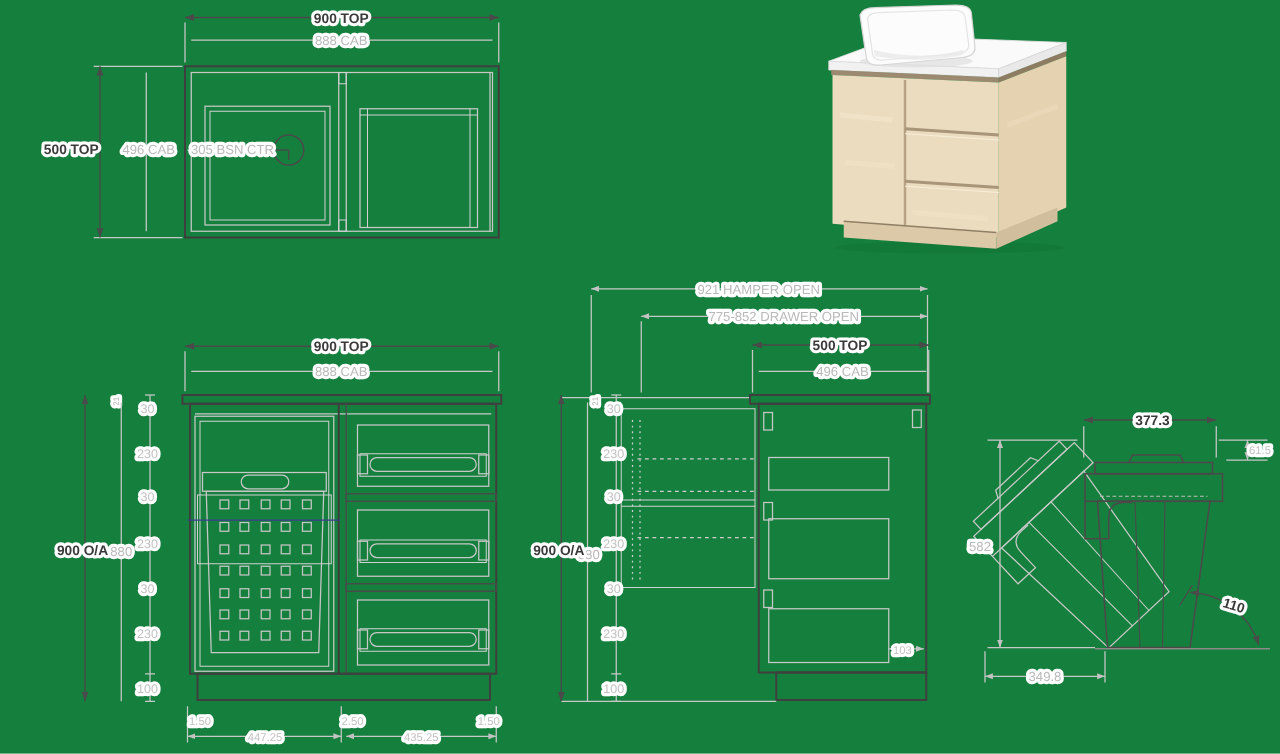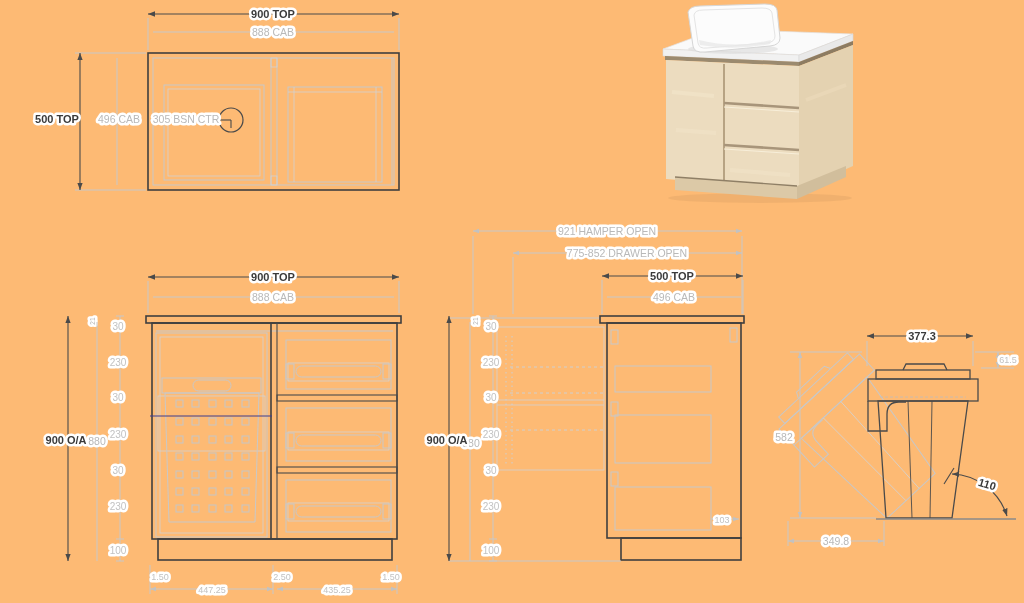--- a/index.html
+++ b/index.html
@@ -1,16 +1,16 @@
 <!DOCTYPE html>
 <html><head>
 <meta charset="utf-8">
 <style>
   html,body { margin:0; padding:0; background:#ffffff; }
-  #canvas { position:relative; width:1024px; height:603px; background:#fdba74; overflow:hidden;
+  #canvas { position:relative; width:1024px; height:603px; background:#15803d; overflow:hidden;
             font-family:"Liberation Sans", sans-serif; }
   svg text { text-anchor:middle; font-family:"Liberation Sans", sans-serif; }
   .halo   { paint-order:stroke; stroke:#ffffff; stroke-width:5px; stroke-linejoin:round; }
   .t-dark  { font-size:11px; font-weight:700; fill:#3a3a3a; }
   .t-light { font-size:10.5px; font-weight:400; fill:#b9b9b9; }
   .t-chain { font-size:10px;  font-weight:400; fill:#c2c2c2; }
   .t-small { font-size:9px;   font-weight:400; fill:#c2c2c2; }
   .t-tiny  { font-size:6.5px; font-weight:400; fill:#b5b5b5; }
   .ld  { stroke:#3f3f3f; fill:none; stroke-width:1.6; }
   .ld1 { stroke:#4a4a4a; fill:none; stroke-width:1.1; }

